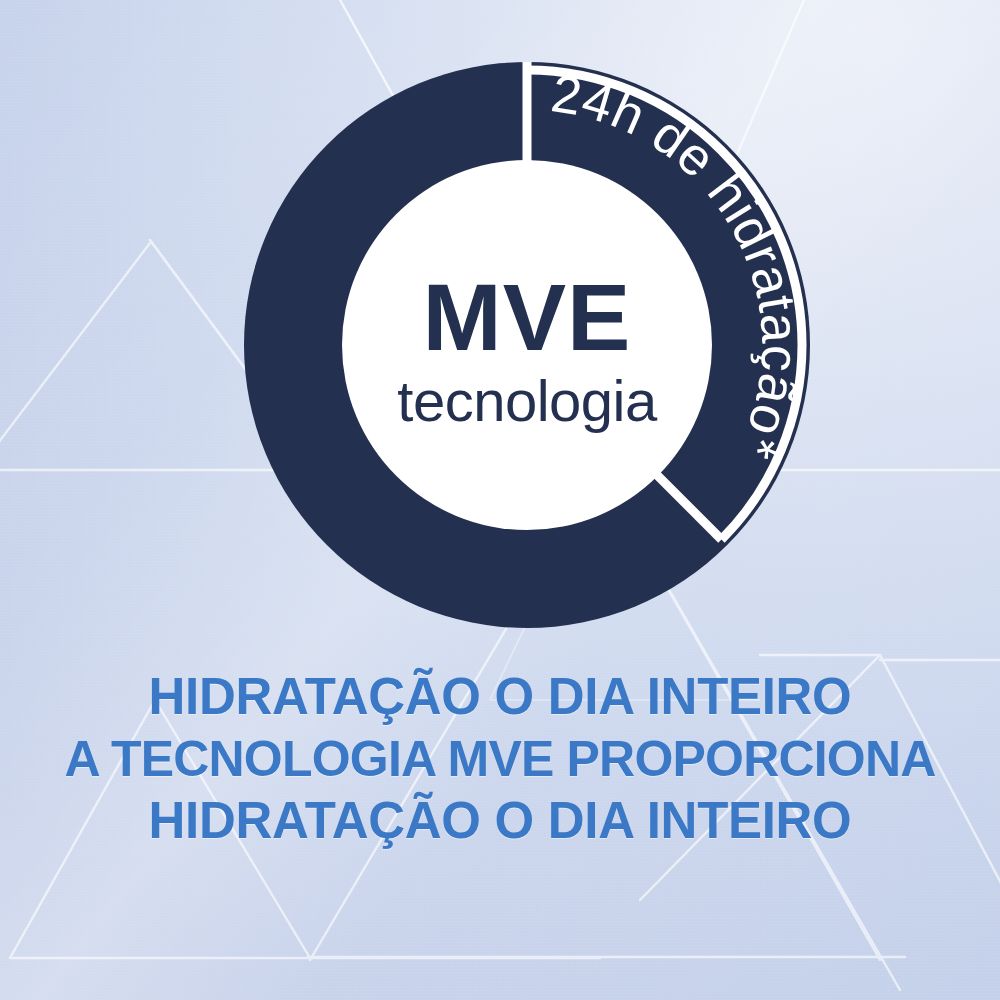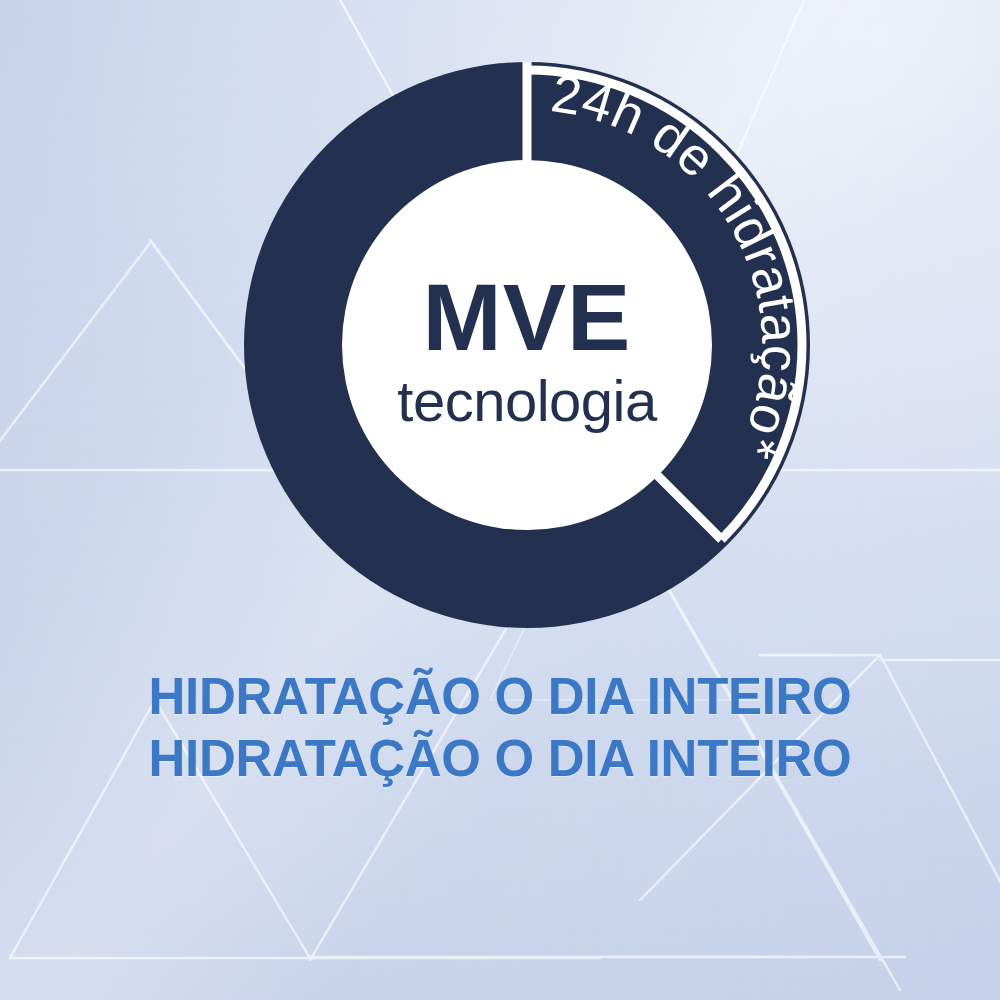--- a/index.html
+++ b/index.html
@@ -183,17 +183,18 @@
     </svg>
 
     <div class="center-lockup" style="top:202px;margin-top:8px;">
       <div class="mve">MVE</div>
       <div class="tecnologia">tecnologia</div>
     </div>
   </div>
 
   <div id="headline">
     <span class="hl">HIDRATAÇÃO O DIA INTEIRO</span>
+    <span class="hl wide">A TECNOLOGIA MVE PROPORCIONA</span>
     <span class="hl">HIDRATAÇÃO O DIA INTEIRO</span>
   </div>
 
 
 </div>
 
 </body></html>

